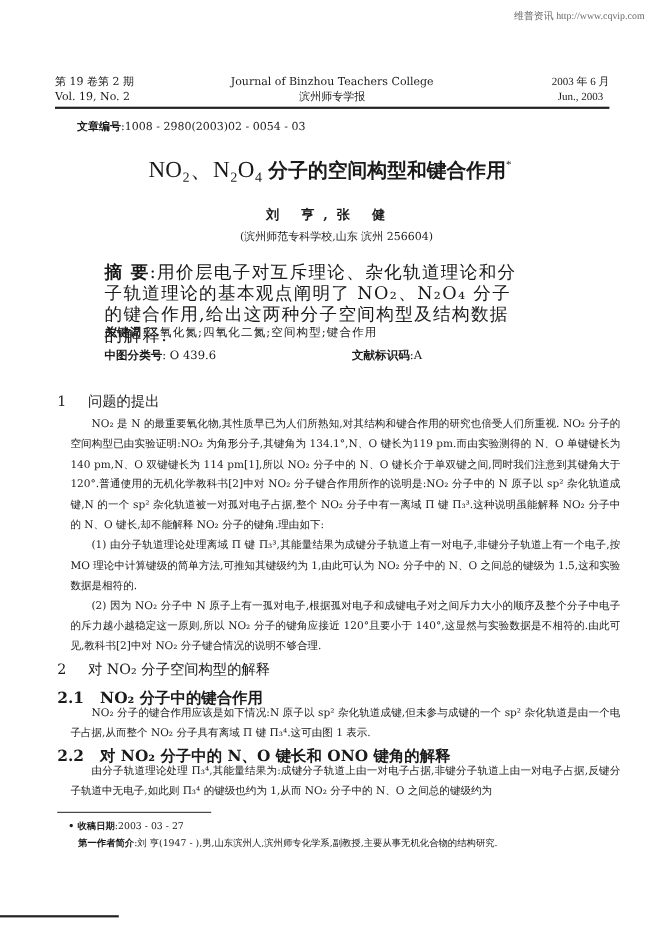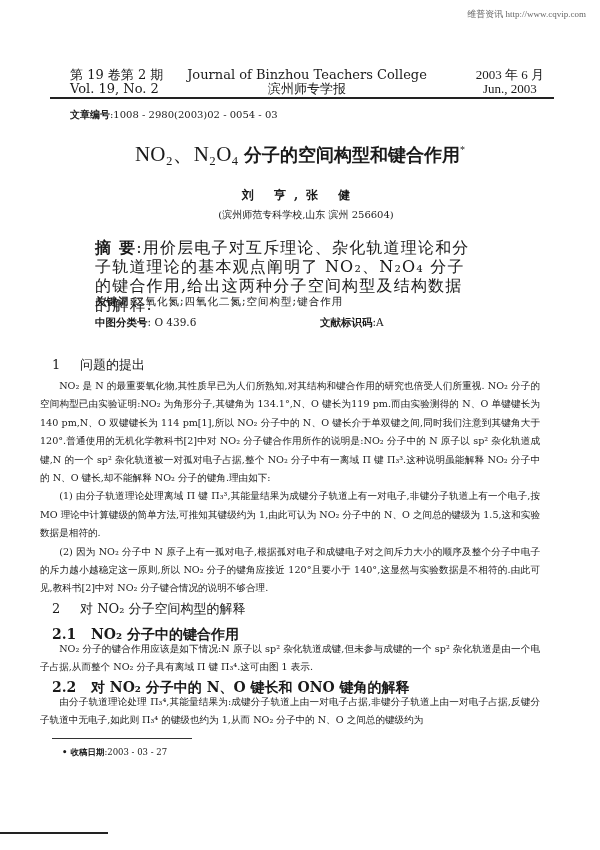--- a/index.html
+++ b/index.html
@@ -5,42 +5,42 @@
   html, body { margin: 0; padding: 0; background: #ffffff; }
   body {
     width: 600px; height: 850px; position: relative; overflow: hidden;
     font-family: "DejaVu Serif", "Liberation Serif", serif;
     color: #1a1a1a;
   }
   .watermark {
     position: absolute; top: 8px; right: 14px;
     font-size: 9px; color: #666; font-family: "Liberation Serif", serif;
   }
-  .hdr { position: absolute; left: 50px; right: 56px; top: 68px; height: 30px; font-size: 13px; line-height: 14px; margin-left: 20px; }
+  .hdr { position: absolute; left: 50px; right: 46px; top: 68px; height: 30px; font-size: 10px; line-height: 14px; }
   .hdr .l { position: absolute; left: 0; top: 0; }
   .hdr .c { position: absolute; left: 0; right: 0; top: 0; text-align: center; }
   .hdr .r { position: absolute; right: 0; top: 0; text-align: center; font-family: Liberation Serif, serif; }
   .hdr-rule { position: absolute; left: 50px; right: 46px; top: 97px; height: 2px; background: #222; }
   .article-no { position: absolute; left: 70px; top: 108px; font-size: 10px; }
   .article-no b { font-family: "DejaVu Sans", sans-serif; font-weight: bold; }
   .title { position: absolute; left: 0; right: 0; top: 140px; text-align: center; font-size: 21px; font-family: "Liberation Serif", serif; }
   .title .cn { font-family: "DejaVu Sans", sans-serif; font-weight: bold; font-size: 18px; }
   .title sup { font-size: 10px; }
   .authors { position: absolute; left: 0; right: 0; top: 187px; text-align: center; font-size: 12px; font-weight: bold; letter-spacing: 8px; }
   .affil { position: absolute; left: 12px; right: 0; top: 208px; text-align: center; font-size: 10px; }
   .abstract { position: absolute; left: 95px; width: 380px; top: 238px; font-size: 16px; line-height: 19px; letter-spacing: 1.2px; }
   .abstract b { font-family: "DejaVu Sans", sans-serif; }
   .kw { position: absolute; left: 95px; top: 295px; font-size: 10.5px; letter-spacing: 1px; }
   .kw b, .cls b { font-family: "DejaVu Sans", sans-serif; }
   .cls { position: absolute; left: 95px; width: 380px; top: 316px; font-size: 10.5px; }
   .cls .doc { position: absolute; left: 225px; top: 0; }
   .sec { position: absolute; left: 52px; font-size: 13px; }
   .sec .num { display: inline-block; width: 28px; }
   .sub { position: absolute; left: 52px; font-size: 14px; font-weight: bold; }
-  .para { position: absolute; left: 40px; width: 500px; font-size: 9.6px; line-height: 18.4px; text-align: justify; }
+  .para { position: absolute; left: 64px; width: 500px; font-size: 9.6px; line-height: 18.4px; text-align: justify; }
   .para p { margin: 0; text-indent: 2em; }
   sub, sup { line-height: 0; }
   .fn-rule { position: absolute; left: 52px; top: 738px; width: 140px; height: 1px; background: #333; }
   .footnote { position: absolute; left: 62px; top: 745px; font-size: 8.5px; line-height: 15px; }
   .footnote b { font-family: "DejaVu Sans", sans-serif; }
   .bottom-rule { position: absolute; left: 0; top: 832px; width: 108px; height: 2px; background: #222; }
 </style>
 </head>
 <body>
 
@@ -110,15 +110,16 @@
 <div class="sub" style="top:679px;">
   <span>2.2</span>&nbsp;&nbsp;&nbsp;<span>对 NO₂ 分子中的 N、O 键长和 ONO 键角的解释</span>
 </div>
 <div class="para" style="top:693px;">
   <p>由分子轨道理论处理 Π₃⁴,其能量结果为:成键分子轨道上由一对电子占据,非键分子轨道上由一对电子占据,反键分子轨道中无电子,如此则 Π₃⁴ 的键级也约为 1,从而 NO₂ 分子中的 N、O 之间总的键级约为</p>
 </div>
 
 <div class="fn-rule"></div>
 <div class="footnote">
   <div><b>• 收稿日期</b><span>:2003 - 03 - 27</span></div>
+  <div style="padding-left:9px;"><b>第一作者简介</b><span>:刘  亨(1947 - ),男,山东滨州人,滨州师专化学系,副教授,主要从事无机化合物的结构研究.</span></div>
 </div>
 
 <div class="bottom-rule"></div>
 
 </body></html>

